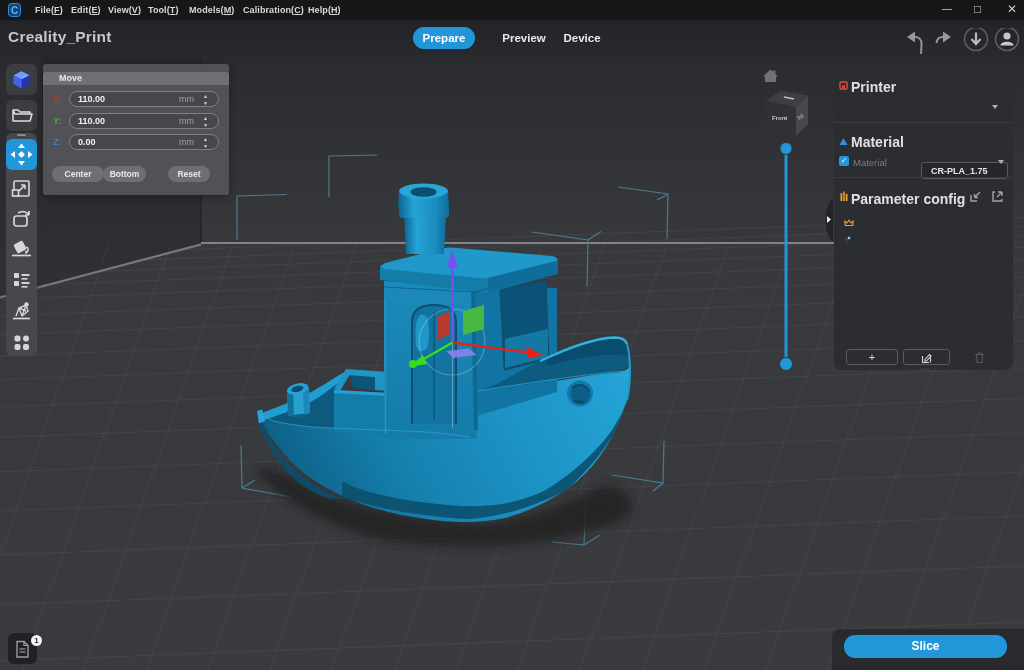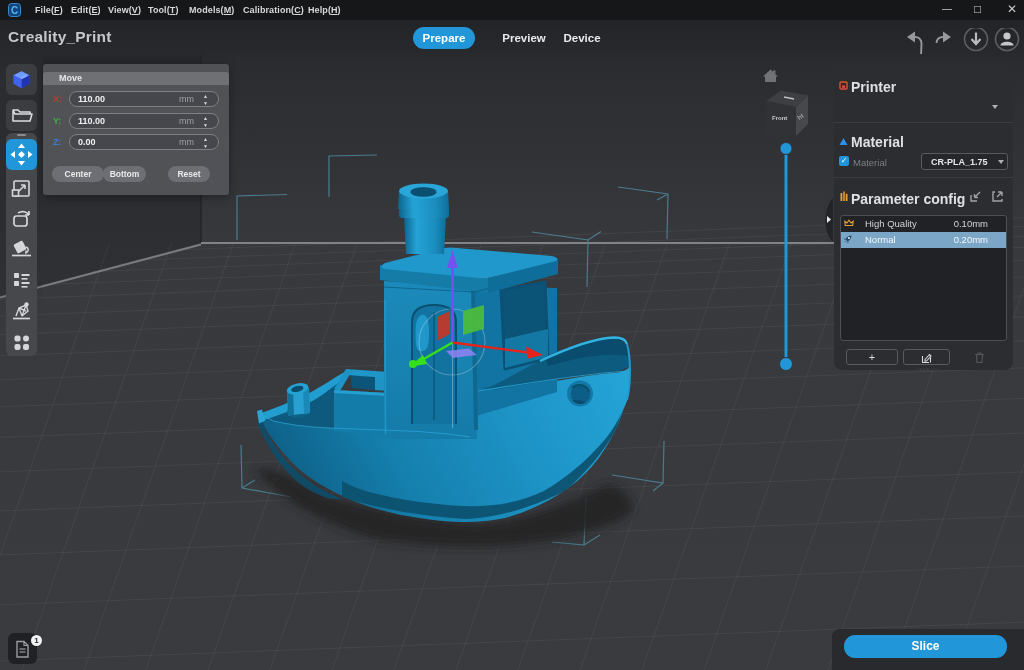--- a/index.html
+++ b/index.html
@@ -324,34 +324,24 @@
   <div class="mbtn" style="left:125px;width:42px">Reset</div>
 </div>
 
 <div id="rpanel">
   <div class="sechead" style="left:17px;top:13px">Printer</div>
   <div class="caret" style="left:158px;top:39px"></div>
   <div class="divider" style="top:56px"></div>
   <div class="sechead" style="left:17px;top:68px">Material</div>
   <div style="position:absolute;left:5px;top:90px;width:10px;height:10px;background:#2196d9;border-radius:2px;color:#fff;font-size:8px;line-height:10px;text-align:center">✓</div>
   <div style="position:absolute;left:19px;top:91px;font-size:9.5px;color:#7e7f83">Material</div>
-  <div class="drop" style="left:87px;top:87px;width:87px;height:17px;font-size:9px;font-weight:bold;line-height:16px;padding-left:9px">CR-PLA_1.75</div>
+  <div class="drop" style="left:87px;top:96px;width:87px;height:17px;font-size:9px;font-weight:bold;line-height:16px;padding-left:9px">CR-PLA_1.75</div>
   <div class="caret" style="left:164px;top:94px"></div>
   <div class="divider" style="top:111px"></div>
   <div class="sechead" style="left:17px;top:125px">Parameter config</div>
-  <div id="plist">
-    <div class="prow">
-        <span style="position:absolute;left:24px;top:2px">High Quality</span>
-        <span style="position:absolute;right:18px;top:2px">0.10mm</span>
-      </div>
-    <div class="prow sel">
-        <span style="position:absolute;left:24px;top:2px">Normal</span>
-        <span style="position:absolute;right:18px;top:2px">0.20mm</span>
-      </div>
-  </div>
   <div class="pbtn" style="left:12px;width:52px;font-size:11px;line-height:14px">+</div>
   <div class="pbtn" style="left:69px;width:47px"><svg width="11" height="11" viewBox="0 0 11 11" style="margin-top:2px">
         <path d="M1.5,3 L1.5,9.5 L8,9.5 M9.5,4.5 L9.5,9.5 M4,6.5 L8.5,1.5 L10,3 L5.5,8 L4,8.2 Z" fill="none" stroke="#d8d9db" stroke-width="1.1"></path>
       </svg></div>
 </div>
 
 <div id="slicebox">
     <div id="slicebtn">Slice</div>
   </div>
 <div id="filebadge"></div>

